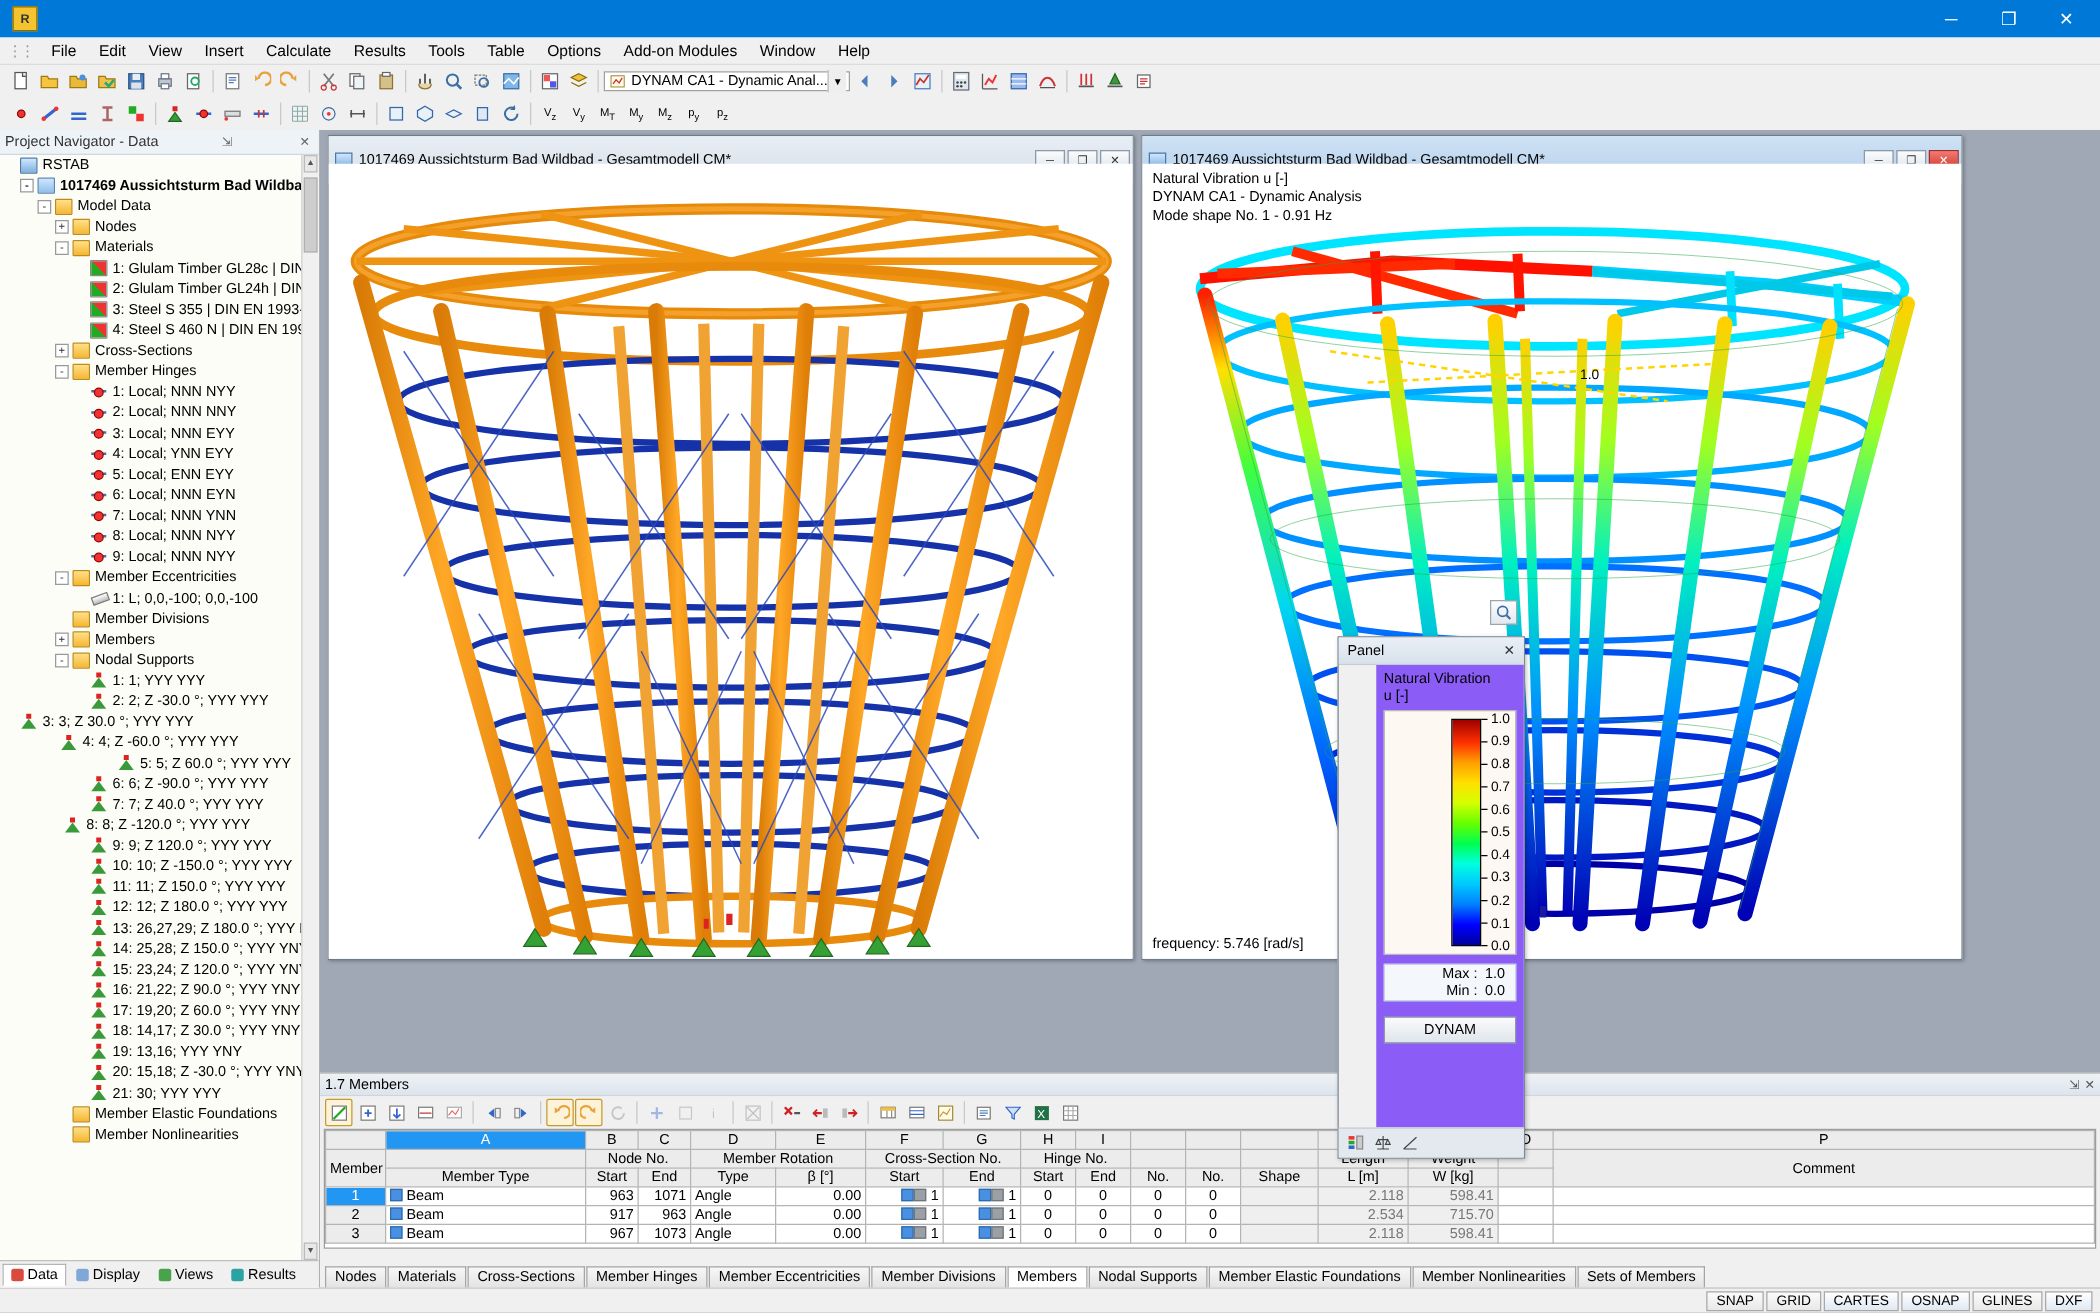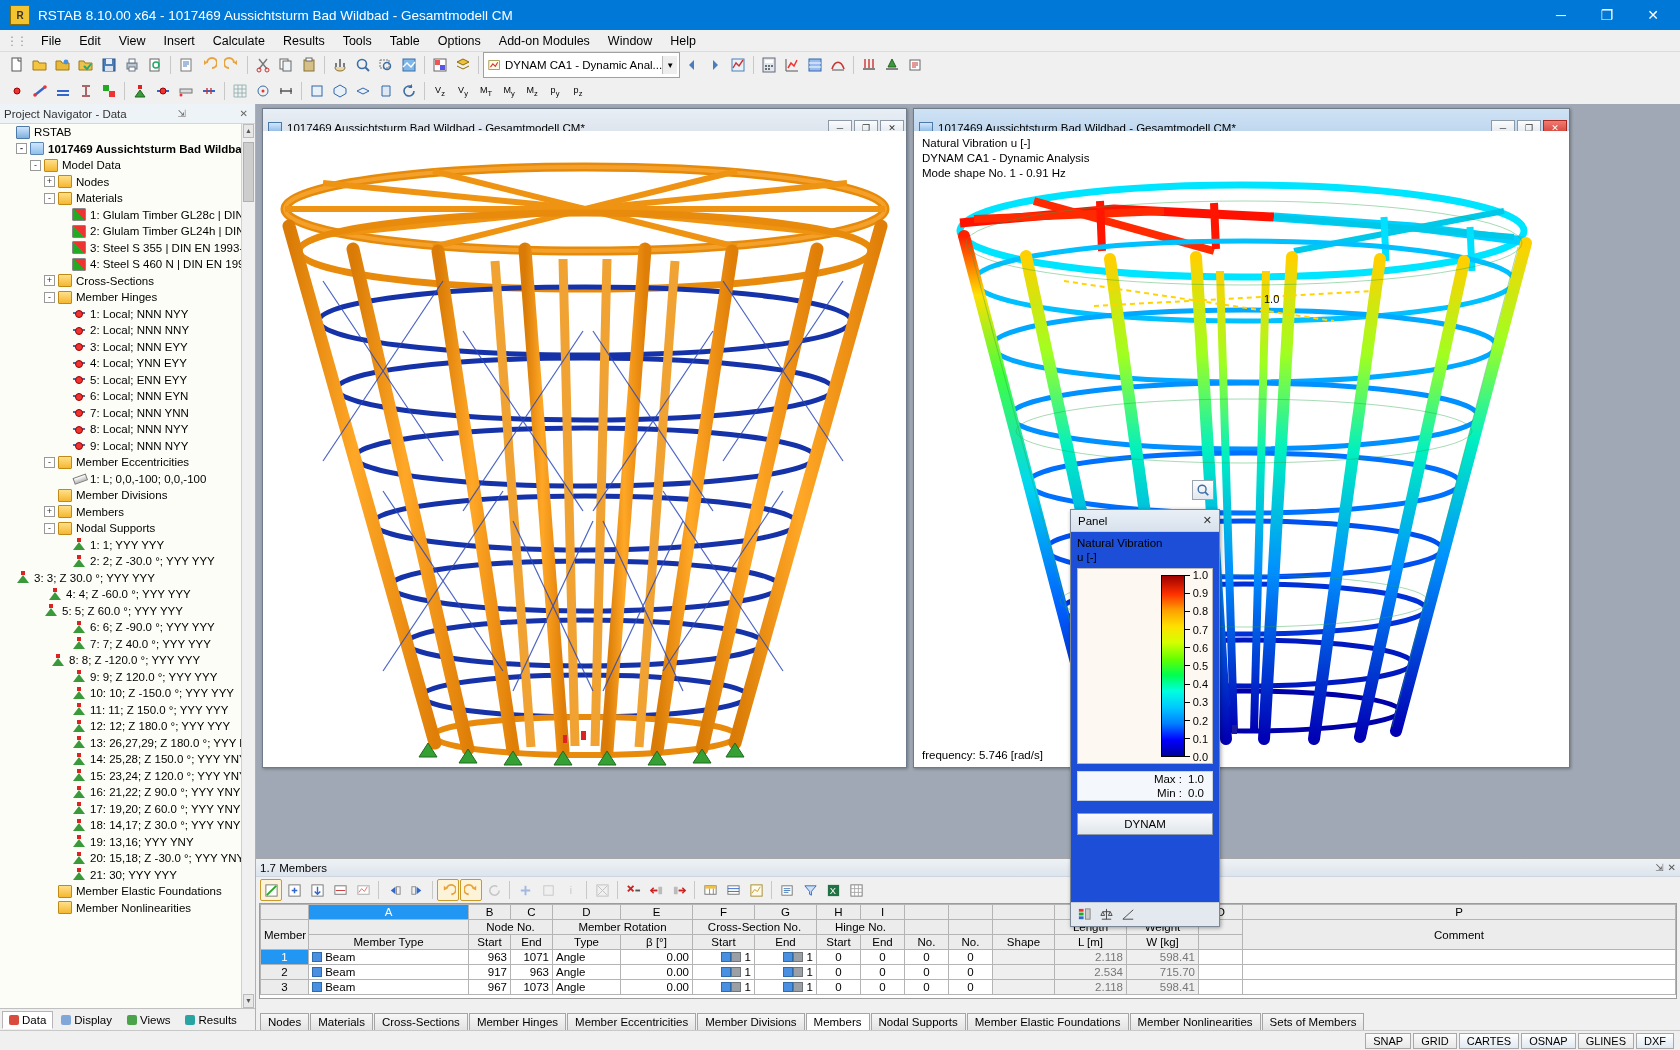--- a/index.html
+++ b/index.html
@@ -17,21 +17,21 @@
   .winbtn{width:46px;height:30px;display:flex;align-items:center;justify-content:center;font-size:14px;}
   
   .menubar{height:22px;background:#f0f0f0;display:flex;align-items:center;padding-left:6px;border-bottom:1px solid #dcdcdc;}
   .menubar .grip{color:#999;margin-right:6px;letter-spacing:-2px;}
   .menuitem{padding:3px 9px;font-size:12.5px;}
   
   .toolbar{height:26px;background:#f0f0f0;display:flex;align-items:center;padding-left:6px;gap:1px;}
   .tbtn{width:22px;height:22px;border:1px solid transparent;display:flex;align-items:center;justify-content:center;
         font-size:11px;border-radius:2px;position:relative;}
   .tsep{width:1px;height:18px;background:#c8c8c8;margin:0 3px;}
-  .combo{height:26px;border:1px solid #a0a0a0;background:#fff;display:flex;align-items:center;
+  .combo{height:16px;border:1px solid #a0a0a0;background:#fff;display:flex;align-items:center;
          padding:0 2px 0 4px;font-size:11.5px;min-width:150px;}
   .combo .arrow{margin-left:auto;width:15px;height:18px;background:#eee;border-left:1px solid #bbb;
          display:flex;align-items:center;justify-content:center;font-size:8px;}
   
   .body{display:flex;height:calc(1050px - 30px - 22px - 26px - 26px - 20px);}
   
   .nav{width:256px;background:#fff;border-right:1px solid #b0b0b0;display:flex;flex-direction:column;}
   .navhdr{height:20px;background:#eef3f8;border-bottom:1px solid #cfd8e0;display:flex;align-items:center;
           padding:0 4px;font-size:11.5px;color:#333;}
   .navhdr .pin{margin-left:auto;font-size:10px;color:#666;padding:0 3px;}
@@ -75,21 +75,21 @@
   .mdibtn.red{background:linear-gradient(#f07a73,#d13b2e);border-color:#a82a1e;color:#fff;}
   .canvas{position:absolute;inset:22px 0 0 0;background:#fff;overflow:hidden;}
   .ovtext{position:absolute;left:8px;top:5px;font-size:11.5px;line-height:15px;color:#000;}
   .freq{position:absolute;left:8px;bottom:6px;font-size:11.5px;}
   
   .panel{position:absolute;left:814px;top:405px;width:150px;background:#f0f0f0;border:1px solid #7b8794;
      box-shadow:1px 1px 4px rgba(0,0,0,.35);z-index:30;}
   .panelhdr{height:22px;background:linear-gradient(#e9eff6,#d8e2ec);display:flex;align-items:center;
      padding:0 4px 0 7px;font-size:11.5px;border-bottom:1px solid #c3ccd6;}
   .panelhdr .x{margin-left:auto;font-size:11px;padding:0 3px;color:#333;}
-  .panelbody{background:#1d4ed8;padding:4px 6px 7px;}
+  .panelbody{background:#8b5cf6;padding:4px 6px 7px;margin-left:30px;}
   .plabel{font-size:11.5px;padding:1px 0;}
   .scalebox{background:#fdf9f2;border:1px solid #b9b9b9;margin-top:4px;padding:6px 4px;display:flex;height:196px;}
   .scalewrap{margin-left:auto;display:flex;}
   .colorbar{width:24px;height:182px;border:1px solid #000;
      background:linear-gradient(to top,
        #00009e 0%, #0000ff 9%, #0080ff 18%, #00c8ff 27%, #00ffe0 36%,
        #00ff50 45%, #66ff00 54%, #d4ff00 63%, #ffe000 72%, #ffa000 81%,
        #ff3000 90%, #9e0000 100%);}
   .ticks{display:flex;flex-direction:column;justify-content:space-between;height:182px;margin-left:0;}
   .tick{display:flex;align-items:center;height:0;}
@@ -138,21 +138,20 @@
   .vsb{position:absolute;right:0;top:0;bottom:0;width:14px;background:#f0f0f0;border-left:1px solid #d0d0d0;}
   .vsb .th{position:absolute;top:18px;left:1px;width:11px;height:60px;background:#cdcdcd;border:1px solid #b0b0b0;}
   .vsb .ar{position:absolute;left:1px;width:11px;height:14px;background:#e8e8e8;border:1px solid #bbb;
      font-size:7px;text-align:center;line-height:12px;color:#555;}
 </style>
 </head>
 <body>
 
 <div class="titlebar">
   <div class="appicon">R</div>
-  <div class="ttl">RSTAB 8.10.00 x64 - 1017469 Aussichtsturm Bad Wildbad - Gesamtmodell CM</div>
   <div class="winbtns">
     <div class="winbtn">─</div>
     <div class="winbtn">❐</div>
     <div class="winbtn close">✕</div>
   </div>
 </div>
 
 <div class="menubar">
   <span class="grip">⋮⋮</span>
   <div class="menuitem">File</div>
@@ -641,21 +640,21 @@
         <div class="tnode" style="">
           <span class="sp"></span>
           <span class="ico sup"></span>
           <span>3: 3; Z 30.0 °; YYY YYY</span>
         </div>
         <div class="tnode" style="padding-left: 34px;">
           <span class="sp"></span>
           <span class="ico sup"></span>
           <span>4: 4; Z -60.0 °; YYY YYY</span>
         </div>
-        <div class="tnode" style="padding-left: 30px;">
+        <div class="tnode" style="padding-left: 80px;">
           <span class="sp"></span>
           <span class="ico sup"></span>
           <span>5: 5; Z 60.0 °; YYY YYY</span>
         </div>
         <div class="tnode" style="padding-left: 58px; text-align: right;">
           <span class="sp"></span>
           <span class="ico sup"></span>
           <span>6: 6; Z -90.0 °; YYY YYY</span>
         </div>
         <div class="tnode" style="padding-left: 58px;">

